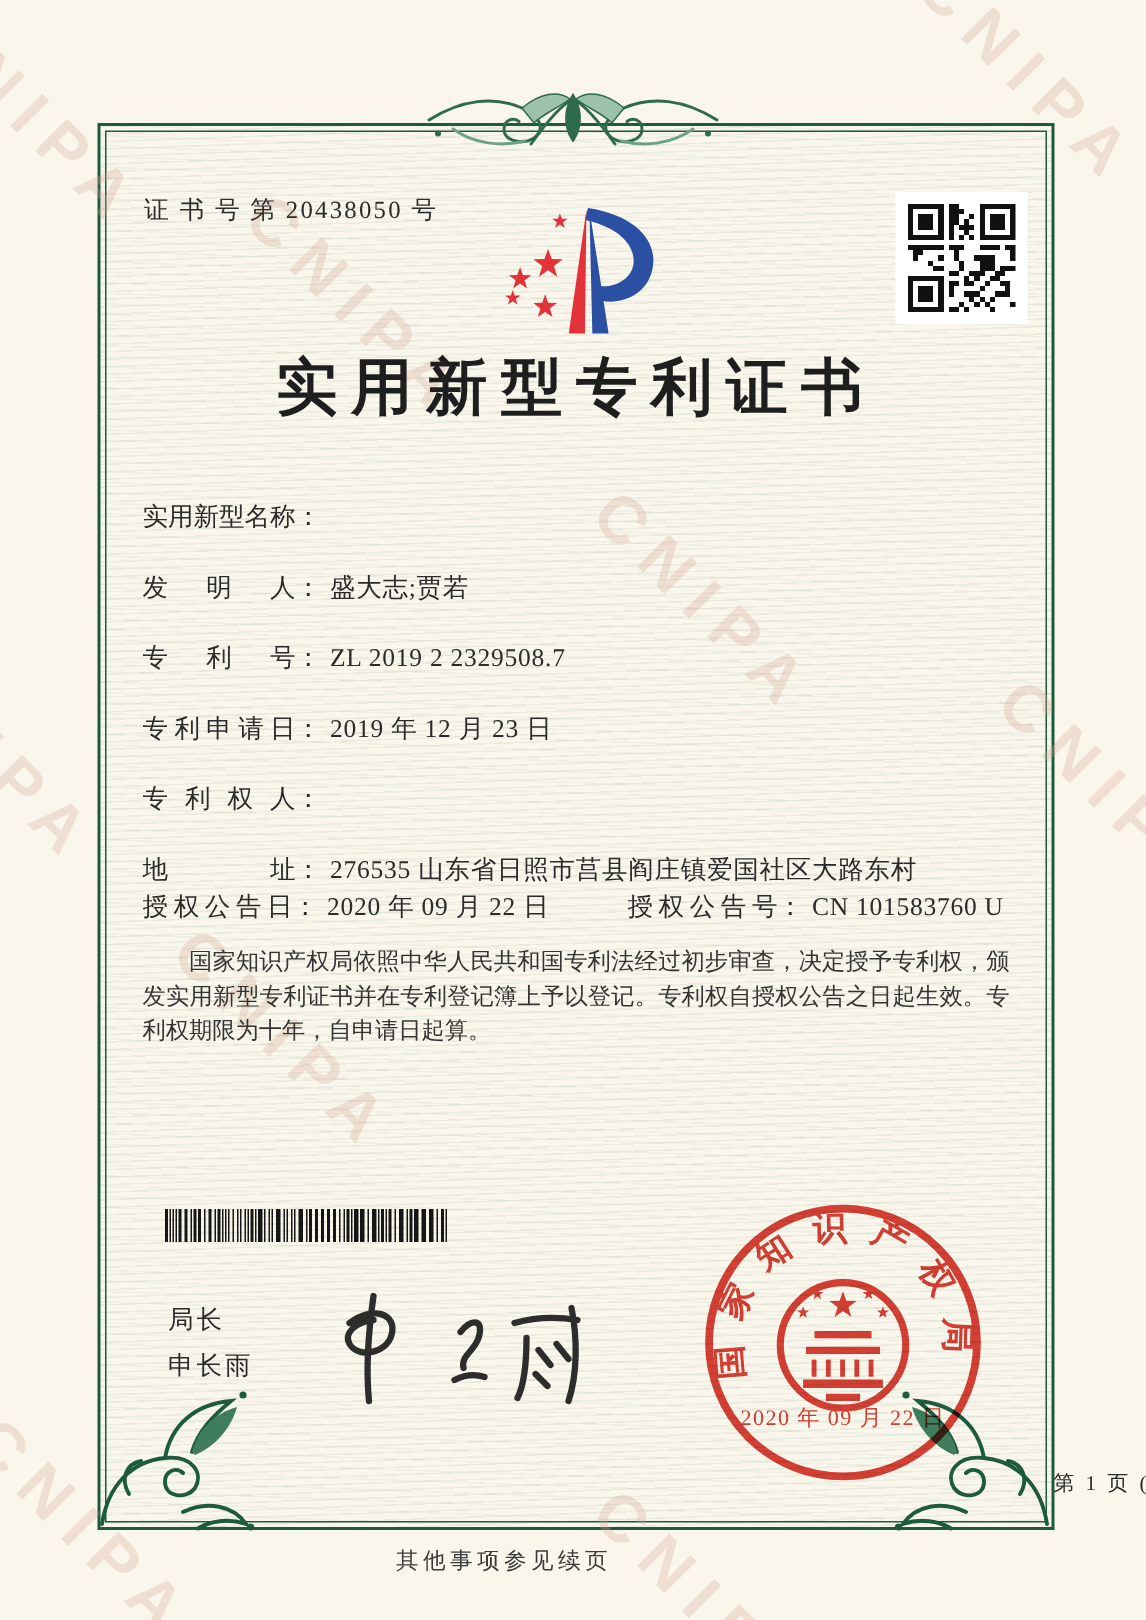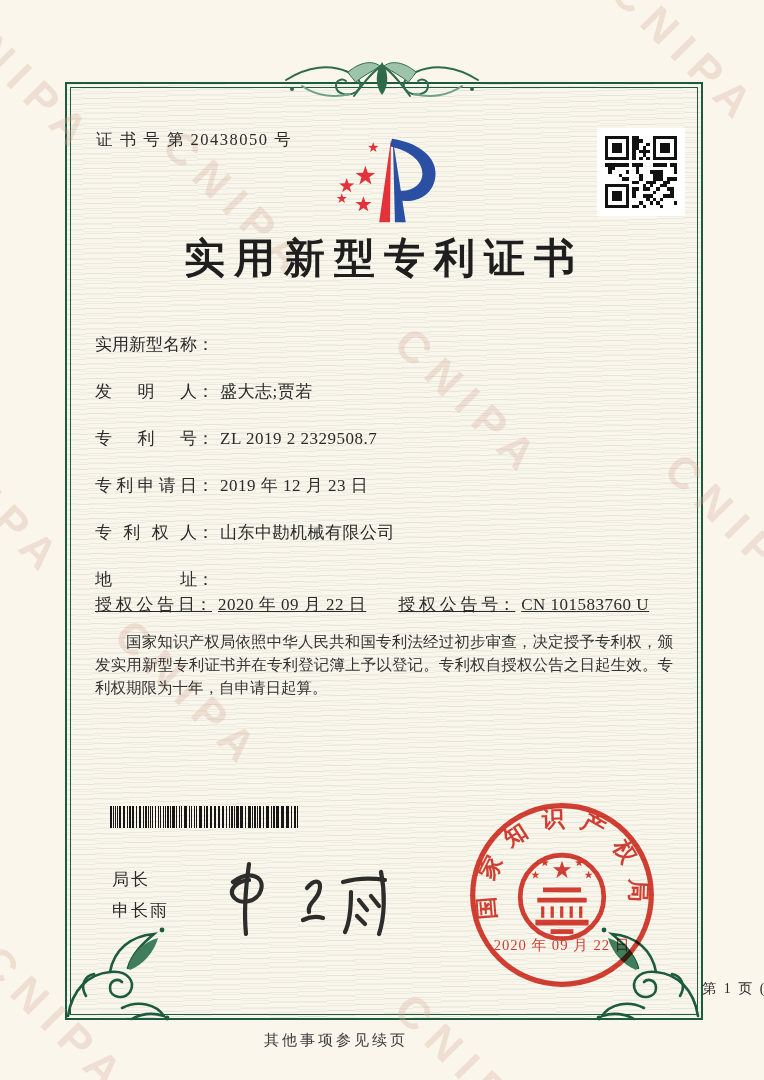--- a/index.html
+++ b/index.html
@@ -36,22 +36,22 @@
     position:absolute;left:65px;top:231px;width:638px;z-index:2;
     text-align:center;font-size:41px;font-weight:bold;letter-spacing:9px;color:#1e1e1e;
   }
   
   .rows{position:absolute;left:95px;top:322px;width:580px;z-index:2;font-size:17px;}
   .row{display:flex;line-height:20px;margin-bottom:27px;margin-top:13px;}
   .lab{width:102px;text-align:justify;text-align-last:justify;flex:none;}
   .colon{flex:none;}
   .val{margin-left:6px;letter-spacing:.5px;}
   .grant-row{position:absolute;left:95px;top:595px;width:590px;z-index:2;font-size:17px;display:flex;}
-  .grant-cell{display:flex;line-height:20px;text-decoration:underline;}
-  .grant-cell.second{margin-left:32px;}
+  .grant-cell{display:flex;line-height:20px;}
+  .grant-cell.second{margin-left:52px;}
   .lab5{width:100px;text-align:justify;text-align-last:justify;flex:none;}
   
   .body-text{position:absolute;left:95px;top:630px;width:578px;z-index:2;}
   .body-text p{margin:0;font-size:15.5px;line-height:23px;text-indent:2em;text-align:justify;color:#333;}
   
   .barcode{position:absolute;left:110px;top:806px;width:196px;height:22px;z-index:2;}
   
   .signer-title{position:absolute;left:112px;top:868px;font-size:17px;letter-spacing:2px;z-index:2;}
   .signer-name{position:absolute;left:112px;top:899px;font-size:17px;letter-spacing:2px;z-index:2;}
   .signature{position:absolute;left:215px;top:850px;width:200px;height:88px;z-index:2;}
@@ -159,25 +159,25 @@
       <span class="val">ZL 2019 2 2329508.7</span>
   </div>
   <div class="row">
     <span class="lab">专利申请日</span>
       <span class="colon">：</span>
       <span class="val">2019 年 12 月 23 日</span>
   </div>
   <div class="row">
     <span class="lab">专利权人</span>
       <span class="colon">：</span>
-      <span class="val">山东中勘机械有限公司</span>
   </div>
   <div class="row">
     <span class="lab">地址</span>
       <span class="colon">：</span>
+      <span class="val">276535 山东省日照市莒县阎庄镇爱国社区大路东村</span>
   </div>
 </div>
 
 <div class="grant-row">
   <div class="grant-cell">
     <span class="lab5">授权公告日</span>
       <span>：</span>
       <span class="val">2020 年 09 月 22 日</span>
   </div>
   <div class="grant-cell second">

